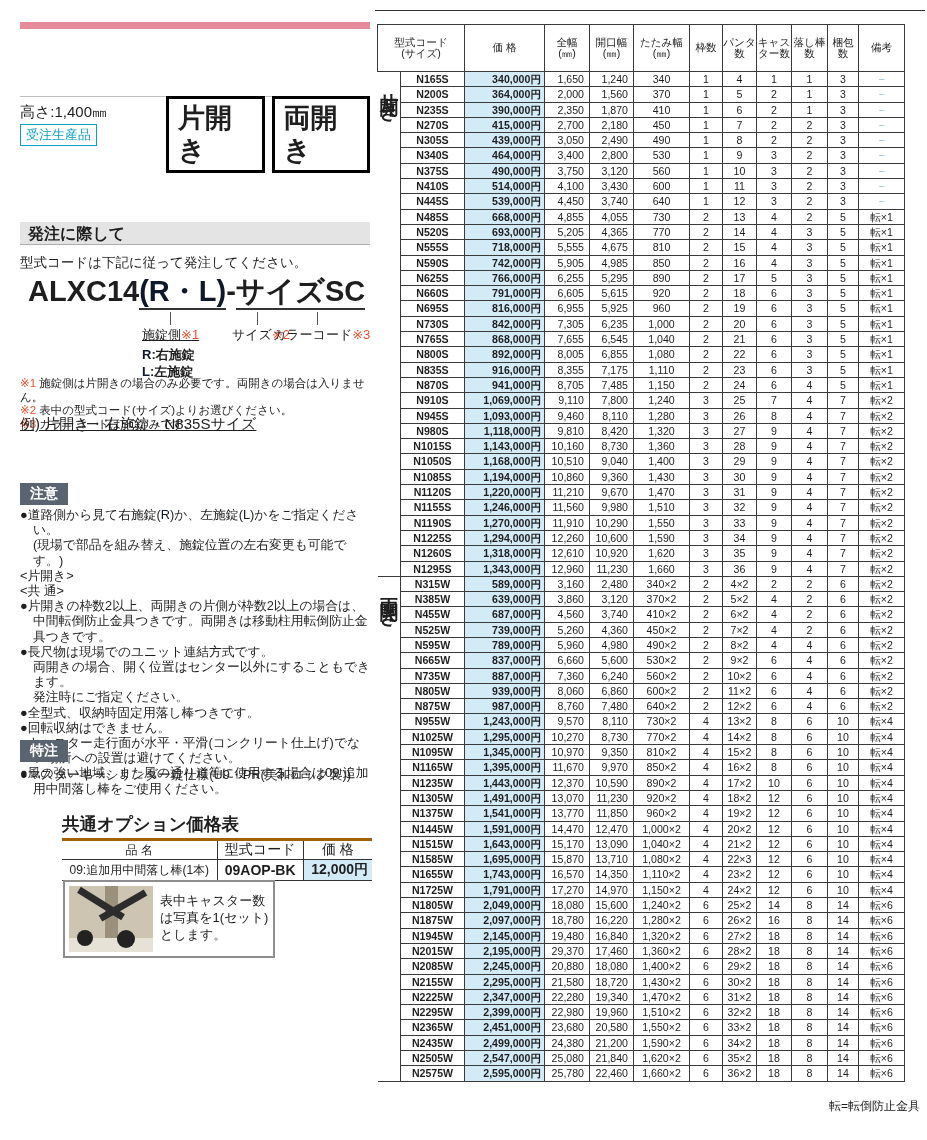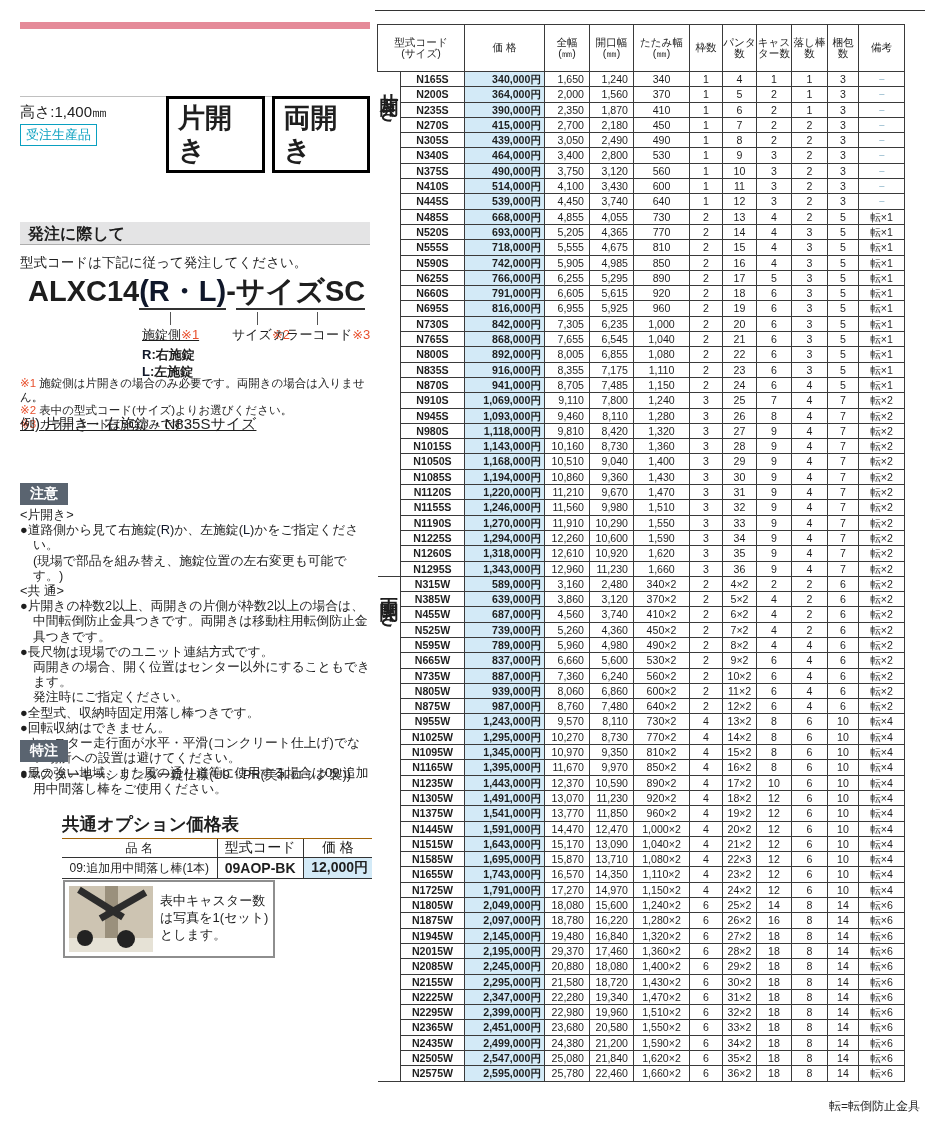--- a/index.html
+++ b/index.html
@@ -43,21 +43,21 @@
   .dark-tag{display:inline-block;background:#5a6470;color:#fff;font-size:14px;font-weight:bold;padding:2px 10px;}
   #notice-tag{position:absolute;left:0;top:483px;}
   #notice-list{position:absolute;left:0;top:507px;width:352px;font-size:12.8px;line-height:15.2px;}
   .notice-line{white-space:pre-line;padding-left:13px;text-indent:-13px;}
   .notice-head{padding-left:0;text-indent:0;}
   #special-tag{position:absolute;left:0;top:740px;}
   #special-line{position:absolute;left:0;top:767px;font-size:12.8px;}
 
   #options-title{position:absolute;left:42px;top:812px;font-size:17.5px;font-weight:bold;}
   #options-table{position:absolute;left:42px;top:838px;width:310px;border-collapse:collapse;font-size:12px;}
-  #options-table th{border-top:1px solid #a16207;border-bottom:1px solid #333;font-weight:normal;height:16px;padding:0 3px;}
+  #options-table th{border-top:3px solid #a16207;border-bottom:1px solid #333;font-weight:normal;height:16px;padding:0 3px;}
   #options-table td{border-bottom:1px solid #333;height:20px;padding:0 4px;}
   #options-table .vline{border-left:1px solid #333;}
   .opt-name{width:160px;text-align:center;}
   .opt-code{width:80px;text-align:center;font-weight:bold;font-size:14px;}
   .opt-price{width:62px;text-align:right;font-weight:bold;font-size:14px;background:#d3eaf7;}
 
   #caster-box{position:absolute;left:43px;top:880px;width:212px;height:78px;border:2px solid #8e8e8e;background:#fff;display:flex;padding:4px;box-sizing:border-box;}
   .caster-photo{width:84px;height:66px;background:#cdc4b2;position:relative;overflow:hidden;flex:none;}
   .caster-floor{position:absolute;left:0;bottom:0;width:100%;height:14px;background:#e6e2d6;}
   .caster-post{position:absolute;left:36px;top:0;width:13px;height:52px;background:#9a907c;}
@@ -129,22 +129,22 @@
       <div><span class="red">※3</span> カラーコードはSCのみです。</div>
     </div>
 
   <div class="example-line">
     <span>例)</span>
     <span>片開き・右施錠・N835Sサイズ</span>
   </div>
 
   <div id="notice-tag" class="dark-tag">注意</div>
   <div id="notice-list">
+      <div class="notice-line">●道路側から見て右施錠(<span class="blue">R</span>)か、左施錠(<span class="blue">L</span>)かをご指定ください。<br>(現場で部品を組み替え、施錠位置の左右変更も可能です。)</div>
       <div class="notice-line notice-head">&lt;片開き&gt;</div>
-      <div class="notice-line">●道路側から見て右施錠(<span class="blue">R</span>)か、左施錠(<span class="blue">L</span>)かをご指定ください。<br>(現場で部品を組み替え、施錠位置の左右変更も可能です。)</div>
       <div class="notice-line notice-head">&lt;共 通&gt;</div>
       <div class="notice-line">●片開きの枠数2以上、両開きの片側が枠数2以上の場合は、中間転倒防止金具つきです。両開きは移動柱用転倒防止金具つきです。</div>
       <div class="notice-line">●長尺物は現場でのユニット連結方式です。<br>両開きの場合、開く位置はセンター以外にすることもできます。<br>発注時にご指定ください。</div>
       <div class="notice-line">●全型式、収納時固定用落し棒つきです。</div>
       <div class="notice-line">●回転収納はできません。</div>
       <div class="notice-line">●キャスター走行面が水平・平滑(コンクリート仕上げ)でない場所への設置は避けてください。</div>
       <div class="notice-line">●風の強い地域、また風の通り道等に使用する場合は09:追加用中間落し棒をご使用ください。</div>
     </div>
 
   <div id="special-tag" class="dark-tag">特注</div>

